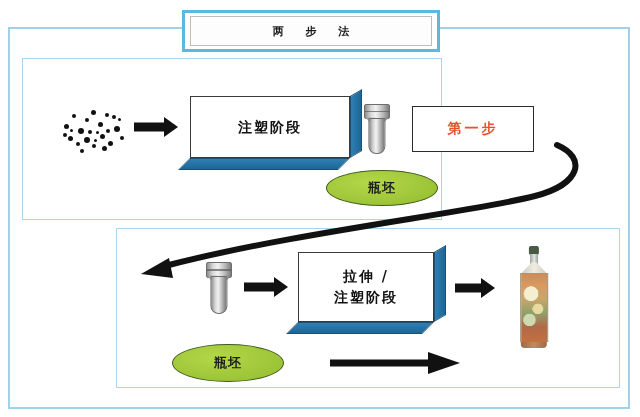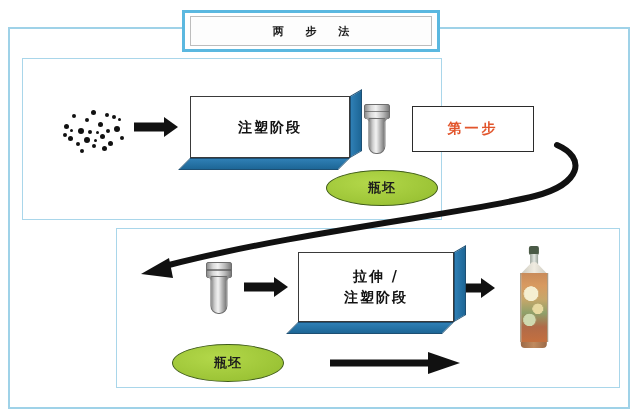--- a/index.html
+++ b/index.html
@@ -65,21 +65,21 @@
     transform:skewX(-45deg);transform-origin:left top;
     border:1px solid #1d4f73;box-sizing:border-box;z-index:1;
   }
   .proc-label{
     font-size:14px;font-weight:bold;color:#111;letter-spacing:2px;
     font-family:"DejaVu Serif","Liberation Serif",serif;
     line-height:1.5;white-space:nowrap;
   }
 
   #box-inject{left:190px;top:96px;width:128px;height:62px;padding-left:32px;}
-  #box-blow{left:298px;top:252px;width:156px;height:70px;}
+  #box-blow{left:298px;top:252px;width:136px;height:70px;}
 
   
   .stepbox{
     position:absolute;border:1px solid #2b2b2b;background:#ffffff;
     box-sizing:border-box;display:flex;align-items:center;justify-content:center;
   }
   .stepbox .lbl{
     font-size:14px;font-weight:bold;color:#e2552c;letter-spacing:3px;
     font-family:Liberation Sans, sans-serif;white-space:nowrap;
   }

